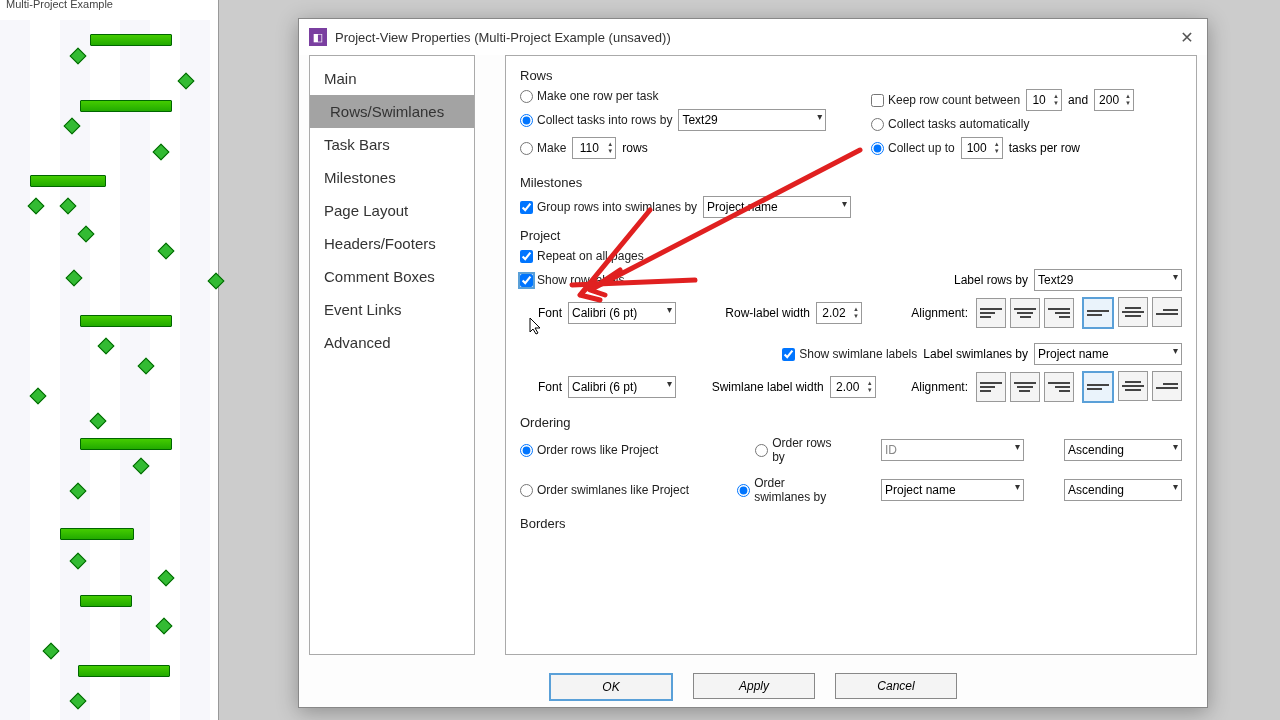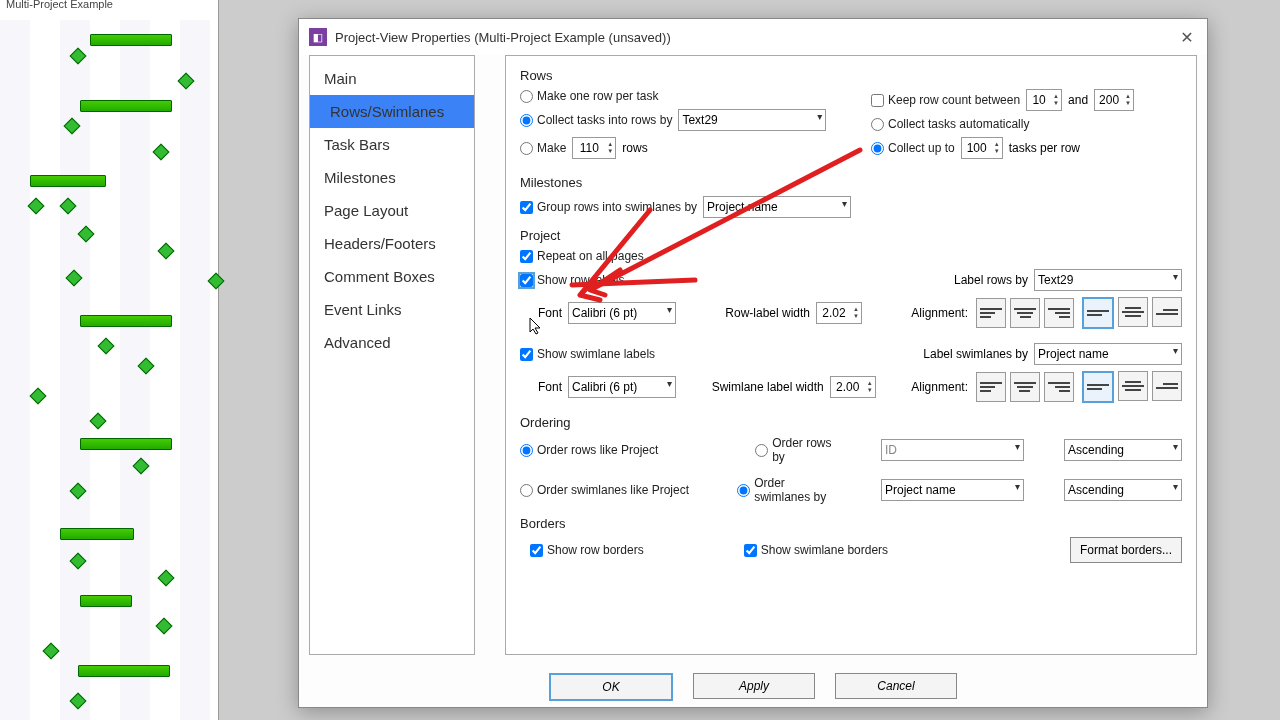--- a/index.html
+++ b/index.html
@@ -93,21 +93,21 @@
   background: #fff;
   padding: 6px 0;
 }
 .sidebar-item {
   padding: 8px 14px;
   font-size: 15px;
   color: #333;
   cursor: pointer;
 }
 .sidebar-item.active {
-  background: #3b82f6;
+  background: #a3a3a3;
   padding-left: 20px;
 }
 .content {
   flex: 1;
   border: 1px solid #aaa;
   background: #fff;
   padding: 10px 14px;
   overflow: hidden;
 }
 .section-title {
@@ -451,21 +451,21 @@
                 <span class="s1"></span>
               </div>
             <div class="align-btn right">
                 <span class="s1"></span>
                 <span class="s2"></span>
               </div>
           </div>
         </div>
       </div>
 
-      <div class="row" style="justify-content:space-between;margin-top:14px">
+      <div class="row" style="justify-content:flex-end;margin-top:14px">
         <label class="chk">
             <input type="checkbox" checked="" style="">
             <span>Show swimlane labels</span>
           </label>
         <div style="display:flex;align-items:center;gap:6px">
           <span>Label swimlanes by</span>
           <div class="combo-wrap">
               <input type="text" class="combo" style="width: 140px;" value="Project name">
             </div>
         </div>
@@ -552,31 +552,20 @@
           </label>
         <div class="combo-wrap">
             <input type="text" class="combo" style="width: 135px;" value="Project name">
           </div>
         <div class="combo-wrap">
             <input type="text" class="combo" style="width: 110px;" value="Ascending">
           </div>
       </div>
 
       <div class="section-title" style="margin-top:12px">Borders</div>
-      <div class="row" style="gap:100px">
-        <label class="chk" style="margin-left:10px">
-            <input type="checkbox" checked="" style="">
-            <span>Show row borders</span>
-          </label>
-        <label class="chk">
-            <input type="checkbox" checked="" style="">
-            <span>Show swimlane borders</span>
-          </label>
-        <div class="btn" style="width:110px;margin-left:auto">Format borders...</div>
-      </div>
     </div>
   </div>
 
   <div class="buttons-row">
     <div class="btn primary">OK</div>
     <div class="btn">Apply</div>
     <div class="btn">Cancel</div>
   </div>
 </div>
 

